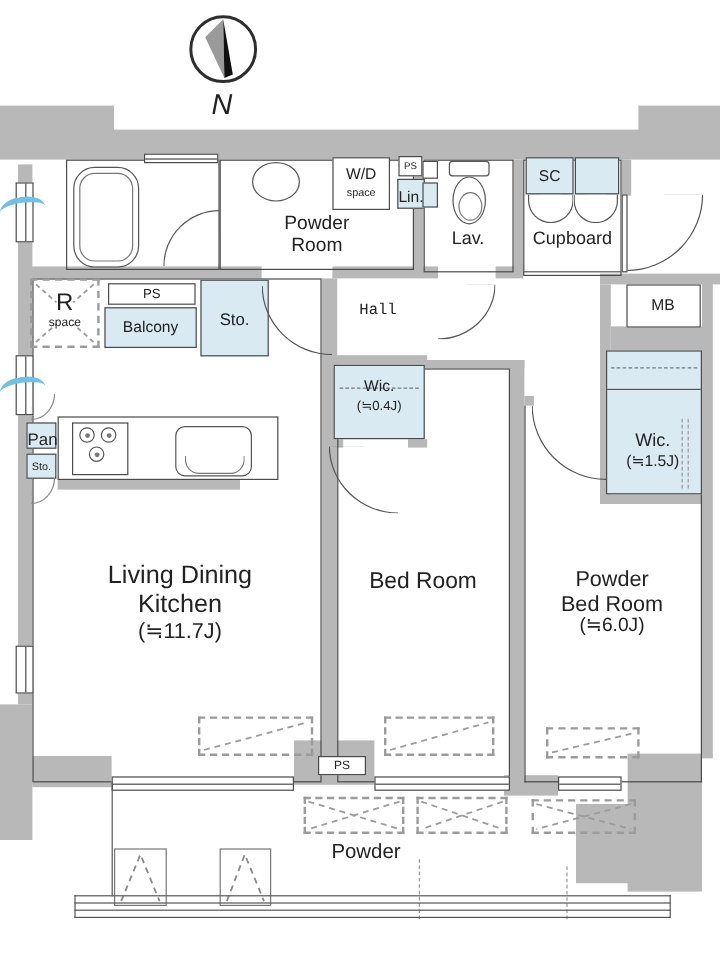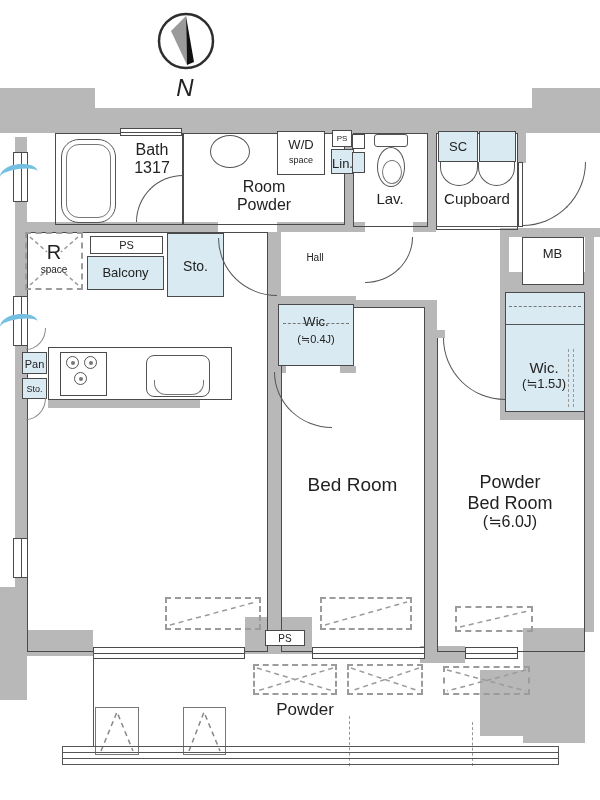--- a/index.html
+++ b/index.html
@@ -107,30 +107,26 @@
   <div class="hwin" style="left:465px;top:647px;width:53px;height:12px;">
       <i></i>
     </div>
 
   <div class="swoosh" style="left:0;top:164px;width:38px;transform:rotate(-8deg);"></div>
   <div class="swoosh" style="left:0;top:314px;width:38px;transform:rotate(-8deg);"></div>
 
   <div class="abs" style="left:61px;top:139px;width:55px;height:84px;border:1px solid #555;border-radius:18px;box-sizing:border-box;">
     <div class="abs" style="left:4px;top:4px;right:4px;bottom:4px;border:1px solid #777;border-radius:13px;"></div>
   </div>
-  <div class="lbl" style="left:120px;top:141px;width:64px;font-size:16px;">
-    <div>Bath</div>
-      <div>1317</div>
-  </div>
   <div class="arc tl" style="left:136px;top:175px;width:47px;height:47px;"></div>
 
   <div class="abs" style="left:210px;top:135px;width:40px;height:33px;border:1px solid #555;border-radius:50%;box-sizing:border-box;"></div>
   <div class="lbl" style="left:185px;top:178px;width:158px;font-size:16px;">
-    <div>Room</div>
-      <div>Powder</div>
+    <div>Powder</div>
+      <div>Room</div>
   </div>
   <div class="whitebox" style="left:277px;top:131px;width:48px;height:44px;">
     <div class="lbl" style="left:0;top:6px;width:46px;font-size:13px;">W/D</div>
     <div class="lbl" style="left:0;top:23px;width:46px;font-size:9px;">space</div>
   </div>
   <div class="whitebox" style="left:332px;top:130px;width:20px;height:17px;">
     <div class="lbl" style="left:0;top:3px;width:18px;font-size:8px;">PS</div>
   </div>
   <div class="bluebox" style="left:331px;top:149px;width:23px;height:25px;">
     <div class="lbl" style="left:0;top:7px;width:21px;font-size:13px;">Lin.</div>
@@ -148,21 +144,21 @@
     <div class="lbl" style="left:0;top:8px;width:38px;font-size:13px;">SC</div>
   </div>
   <div class="bluebox" style="left:479px;top:131px;width:37px;height:31px;"></div>
   <div class="ubow" style="left:440px;top:162px;width:38px;height:24px;"></div>
   <div class="ubow" style="left:478px;top:162px;width:37px;height:24px;"></div>
   <div class="lbl" style="left:436px;top:190px;width:82px;font-size:15px;">Cupboard</div>
   <div class="hline" style="left:436px;top:226px;width:82px;"></div>
   <div class="arc br" style="left:522px;top:162px;width:64px;height:64px;"></div>
   <div class="whitebox" style="left:518px;top:162px;width:5px;height:65px;"></div>
 
-  <div class="whitebox" style="left:522px;top:237px;width:62px;height:48px;border-width:1.5px;">
+  <div class="whitebox" style="left:522px;top:237px;width:62px;height:36px;border-width:1.5px;">
     <div class="lbl" style="left:0;top:9px;width:59px;font-size:13px;">MB</div>
   </div>
   <div class="dashbox" style="left:25px;top:232px;width:58px;height:58px;">
     <svg width="54" height="54" viewBox="0 0 54 54">
       <g stroke="#9b9b9b" stroke-width="1.5" stroke-dasharray="4 3">
         <line x1="3" y1="3" x2="20" y2="18"></line>
           <line x1="51" y1="3" x2="34" y2="18"></line>
         <line x1="3" y1="51" x2="20" y2="36"></line>
           <line x1="51" y1="51" x2="34" y2="36"></line>
       </g>
@@ -173,41 +169,41 @@
   <div class="whitebox" style="left:90px;top:236px;width:73px;height:18px;">
     <div class="lbl" style="left:0;top:2px;width:71px;font-size:11px;">PS</div>
   </div>
   <div class="bluebox" style="left:87px;top:256px;width:77px;height:34px;">
     <div class="lbl" style="left:0;top:9px;width:75px;font-size:13px;">Balcony</div>
   </div>
   <div class="bluebox" style="left:167px;top:233px;width:57px;height:64px;">
     <div class="lbl" style="left:0;top:24px;width:55px;font-size:14px;">Sto.</div>
   </div>
   <div class="arc bl" style="left:218px;top:238px;width:59px;height:58px;"></div>
-  <div class="lbl" style="left:285px;top:252px;width:60px;font-size:10px;">Hall</div>
+  <div class="lbl" style="left:285px;top:252px;width:60px;font-size:13px;font-family:Liberation Mono, monospace;">Hall</div>
   <div class="arc br" style="left:365px;top:237px;width:48px;height:46px;"></div>
 
   <div class="bluebox" style="left:278px;top:304px;width:76px;height:62px;">
     <div class="hdash" style="left:4px;top:18px;width:66px;"></div>
     <div class="lbl" style="left:0;top:10px;width:74px;font-size:13px;background:transparent;">Wic.</div>
     <div class="lbl" style="left:0;top:28px;width:74px;font-size:11px;">(≒0.4J)</div>
   </div>
   <div class="arc bl" style="left:274px;top:372px;width:58px;height:56px;"></div>
   <div class="bluebox" style="left:505px;top:292px;width:80px;height:120px;">
     <div class="hdash" style="left:3px;top:13px;width:72px;"></div>
     <div class="hline" style="left:0px;top:31px;width:78px;"></div>
     <div class="vdash" style="left:62px;top:56px;height:58px;"></div>
     <div class="vdash" style="left:67px;top:56px;height:58px;"></div>
     <div class="lbl" style="left:0;top:66px;width:76px;font-size:15px;">Wic.</div>
     <div class="lbl" style="left:0;top:84px;width:76px;font-size:13px;">(≒1.5J)</div>
   </div>
   <div class="arc bl" style="left:443px;top:338px;width:62px;height:62px;"></div>
 
   <div class="bluebox" style="left:22px;top:352px;width:25px;height:22px;">
-    <div class="lbl" style="left:0;top:5px;width:23px;font-size:11px;">Pan</div>
+    <div class="lbl" style="left:0;top:5px;width:23px;font-size:14px;">Pan</div>
   </div>
   <div class="bluebox" style="left:22px;top:378px;width:25px;height:21px;">
     <div class="lbl" style="left:0;top:5px;width:23px;font-size:9px;">Sto.</div>
   </div>
   <div class="arc br" style="left:26px;top:328px;width:20px;height:22px;border-color:#888;"></div>
   <div class="arc br" style="left:26px;top:398px;width:20px;height:22px;border-color:#888;"></div>
   <div class="whitebox" style="left:48px;top:347px;width:184px;height:53px;"></div>
   <div class="whitebox" style="left:60px;top:352px;width:47px;height:44px;"></div>
   <div class="burner" style="left:66px;top:356px;width:13px;height:13px;">
       <i></i>
@@ -215,20 +211,25 @@
   <div class="burner" style="left:84px;top:356px;width:13px;height:13px;">
       <i></i>
     </div>
   <div class="burner" style="left:74px;top:372px;width:13px;height:13px;">
       <i></i>
     </div>
   <div class="abs" style="left:146px;top:355px;width:64px;height:42px;border:1px solid #555;border-radius:8px;box-sizing:border-box;">
     <div class="abs" style="left:7px;top:24px;width:48px;height:14px;border:1px solid #777;border-top:none;border-radius:0 0 12px 12px;"></div>
   </div>
 
+  <div class="lbl" style="left:55px;top:468px;width:190px;">
+    <div style="font-size:21px;">Living Dining</div>
+    <div style="font-size:21px;">Kitchen</div>
+    <div style="font-size:18px;">(≒11.7J)</div>
+  </div>
   <div class="lbl" style="left:295px;top:474px;width:115px;">
     <div style="font-size:19px;">Bed Room</div>
   </div>
   <div class="lbl" style="left:440px;top:472px;width:140px;">
     <div style="font-size:18px;">Powder</div>
     <div style="font-size:18px;">Bed Room</div>
     <div style="font-size:16px;">(≒6.0J)</div>
   </div>
 
   <div class="dashbox" style="left:165px;top:597px;width:96px;height:33px;">

